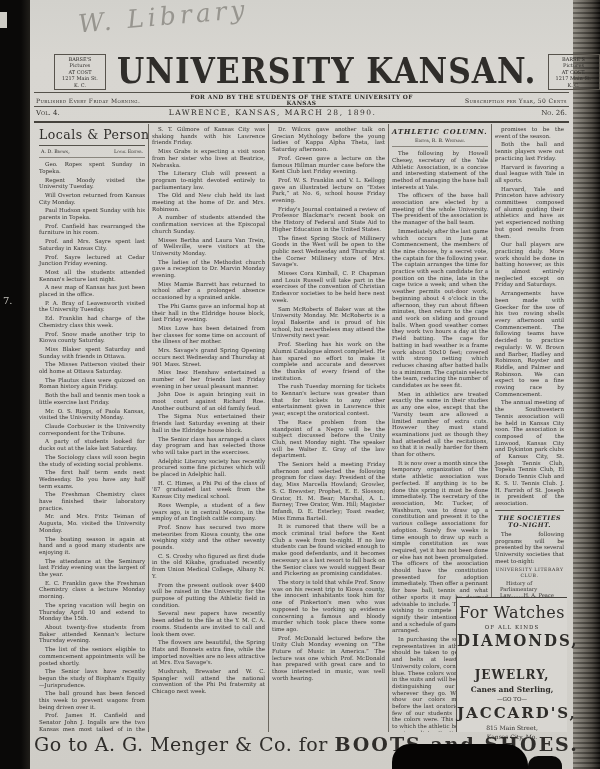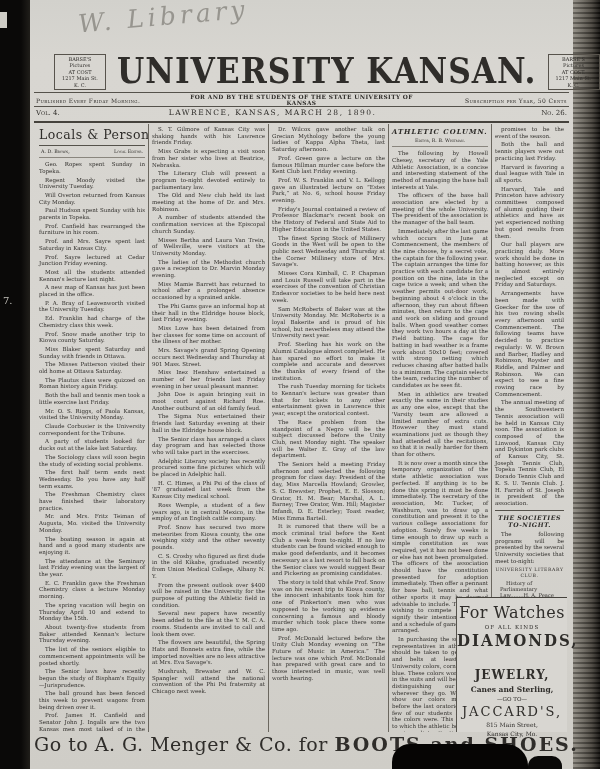--- a/index.html
+++ b/index.html
@@ -69,21 +69,21 @@
   
   .watch-ad{position:absolute;left:426px;top:597px;width:111px;height:135px;z-index:7;
       background:#d8d6d1;border-top:1.5px solid #45423c;border-left:1px solid #55524b;
       text-align:center;padding-top:5px;box-sizing:border-box;}
   .ad-title{font-size:16px;letter-spacing:.5px;}
   .ad-sub{font-size:5.5px;letter-spacing:1px;margin-top:2px;}
   .ad-big1{font-size:15px;font-weight:bold;letter-spacing:2px;margin-top:2px;transform:scaleY(1.1);}
   .ad-big2{font-size:12px;font-weight:bold;letter-spacing:1px;margin-top:18px;}
   .ad-mid{font-size:7.5px;font-weight:bold;margin-top:3px;}
   .ad-goto{font-size:5.5px;margin-top:2px;}
-  .ad-name{font-size:13px;font-weight:normal;letter-spacing:2px;margin-top:2px;}
+  .ad-name{font-size:15px;font-weight:bold;letter-spacing:2px;margin-top:2px;}
   .ad-addr{font-size:6px;margin-top:2px;}
   
   .banner{position:absolute;left:4px;top:733px;width:535px;text-align:center;white-space:nowrap;
       font-size:19px;letter-spacing:.5px;}
   .banner .bold{font-weight:bold;letter-spacing:2px;}
 </style>
 </head>
 <body>
 
 <div class="scan">

